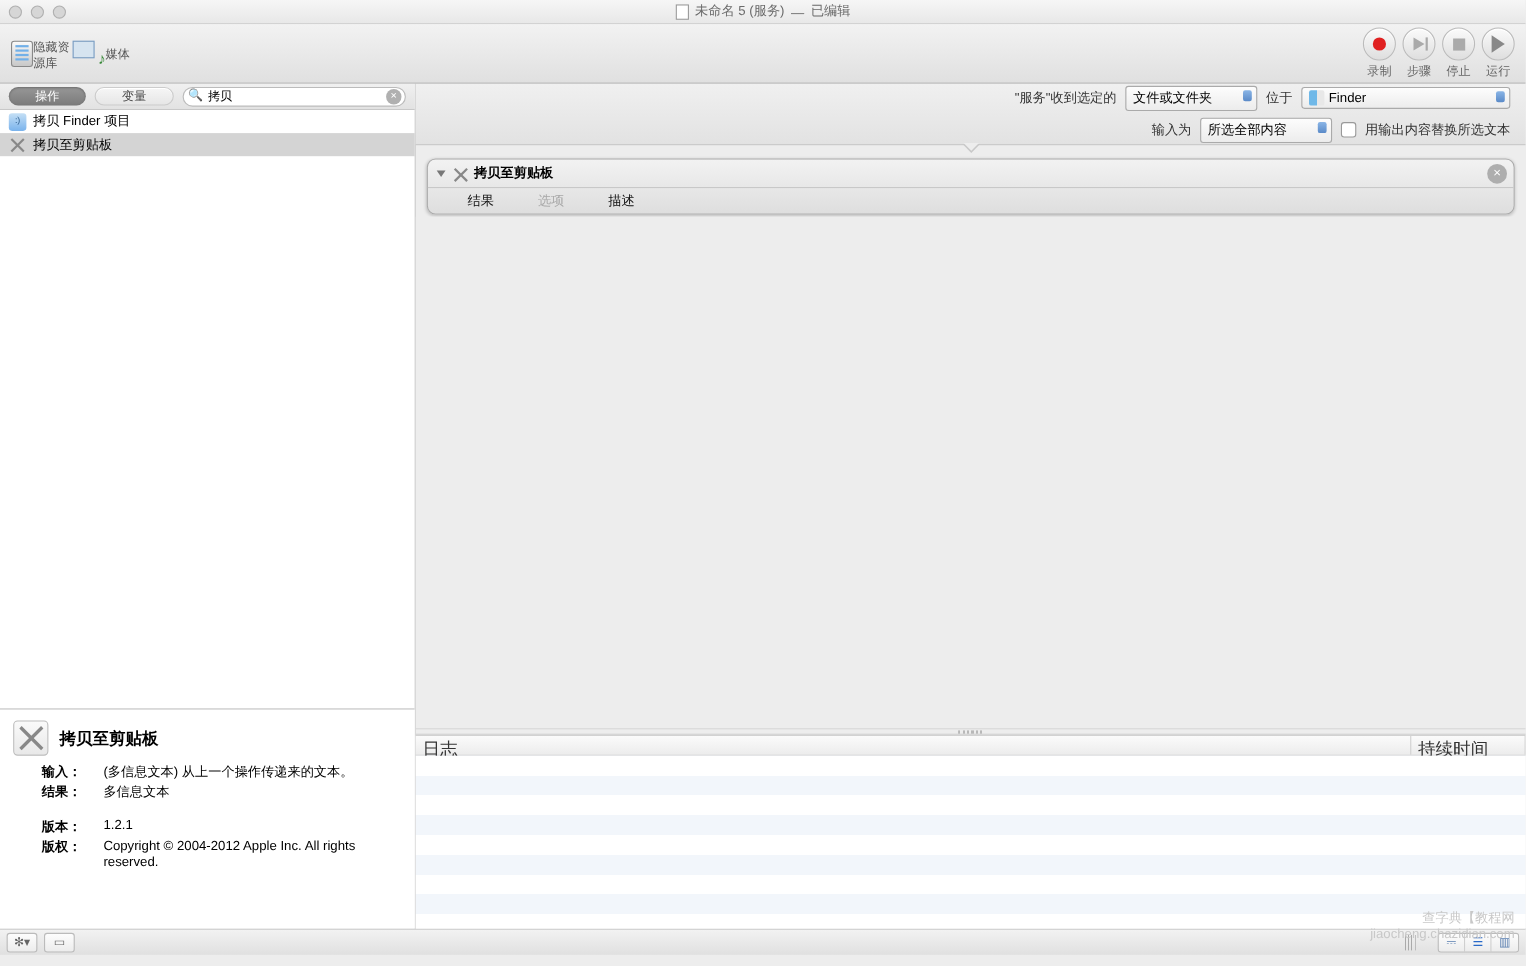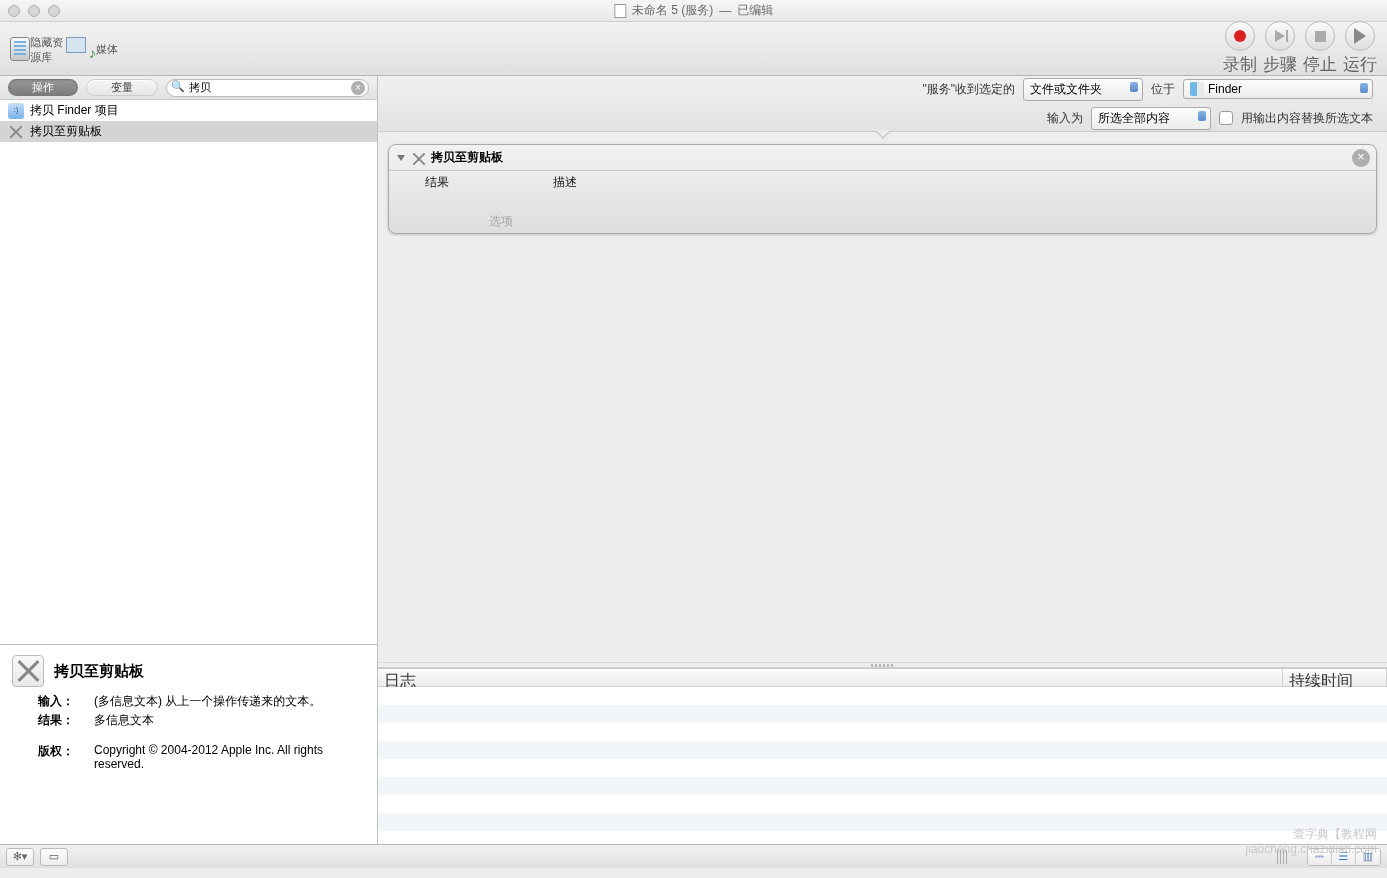--- a/index.html
+++ b/index.html
@@ -13,21 +13,21 @@
 .tool-btn{display:flex;flex-direction:row;align-items:center;width:56px;cursor:pointer;}
 .tool-btn .lbl{font-size:11px;color:#555;margin-top:2px;}
 .lib-icon{width:30px;height:24px;background:linear-gradient(#fafafa,#c8c8c8);border:1px solid #888;border-radius:3px;position:relative;}
 .lib-icon::before{content:"";position:absolute;top:3px;left:3px;right:3px;height:2px;background:#72b0e8;box-shadow:0 4px #72b0e8,0 8px #72b0e8,0 12px #72b0e8;}
 .media-icon{width:30px;height:24px;position:relative;}
 .media-icon::before{content:"";position:absolute;width:18px;height:14px;background:#d6e4f0;border:1px solid #7a9cc0;left:0;top:0;}
 .media-icon::after{content:"♪";position:absolute;right:0;bottom:0;font-size:14px;color:#3a8a3a;}
 .right-tools{position:absolute;right:10px;display:flex;gap:6px;}
 .round-btn{display:flex;flex-direction:column;align-items:center;}
 .round-btn .circ{width:30px;height:30px;border-radius:50%;background:linear-gradient(#fbfbfb,#dedede);border:1px solid #bbb;display:flex;align-items:center;justify-content:center;box-shadow:inset 0 1px 1px #fff;}
-.round-btn .lbl{font-size:17px;color:#666;margin-top:2px;}
+.round-btn .lbl{font-size:11px;color:#666;margin-top:2px;}
 .rec{width:12px;height:12px;border-radius:50%;background:#e02020;}
 .step{width:0;height:0;border-left:10px solid #aaa;border-top:6px solid transparent;border-bottom:6px solid transparent;position:relative;}
 .step::after{content:"";position:absolute;right:-3px;top:-6px;width:2px;height:12px;background:#aaa;}
 .stop{width:11px;height:11px;background:#aaa;}
 .play{width:0;height:0;border-left:12px solid #888;border-top:8px solid transparent;border-bottom:8px solid transparent;}
 .content{display:flex;height:768px;}
 .sidebar{width:378px;background:#fff;border-right:1px solid #c0c0c0;display:flex;flex-direction:column;}
 .side-top{height:24px;background:linear-gradient(#f0f0f0,#e2e2e2);border-bottom:1px solid #c8c8c8;display:flex;align-items:center;padding:0 8px;gap:8px;}
 .pill{background:linear-gradient(#989898,#7a7a7a);color:#fff;font-size:11px;padding:1px 24px;border-radius:10px;box-shadow:inset 0 1px 2px rgba(0,0,0,.3);}
 .pill.inactive{background:linear-gradient(#f6f6f6,#e6e6e6);color:#444;box-shadow:0 1px 0 #fff inset;border:1px solid #ccc;padding:0 24px;}
@@ -72,21 +72,21 @@
 .arrow-notch::before{content:"";position:absolute;left:50%;margin-left:-8px;top:-1px;width:0;height:0;border-left:8px solid transparent;border-right:8px solid transparent;border-top:8px solid #c8c8c8;}
 .arrow-notch::after{content:"";position:absolute;left:50%;margin-left:-7px;top:-2px;width:0;height:0;border-left:7px solid transparent;border-right:7px solid transparent;border-top:7px solid #ededed;}
 .workflow{padding:2px 10px;}
 .action-box{background:linear-gradient(#f2f2f2,#dedede);border:1px solid #aaa;border-radius:8px;box-shadow:0 1px 3px rgba(0,0,0,.2);}
 .action-head{display:flex;align-items:center;padding:4px 8px;gap:6px;border-bottom:1px solid #c8c8c8;position:relative;}
 .disclose{width:0;height:0;border-left:4px solid transparent;border-right:4px solid transparent;border-top:6px solid #777;}
 .action-head b{font-size:12px;}
 .close-x{position:absolute;right:6px;width:18px;height:18px;border-radius:50%;background:#aeaeae;color:#fff;text-align:center;line-height:17px;font-size:12px;}
 .action-tabs{display:flex;gap:40px;padding:3px 36px;font-size:11px;}
 .action-tabs span{color:#111;cursor:pointer;}
-.action-tabs span.dis{color:#a8a8a8;margin-top:39px;}
+.action-tabs span.dis{color:#a8a8a8;}
 .canvas{flex:1;background:#ededed;}
 .drag-handle{height:6px;background:#ededed;border-top:1px solid #d8d8d8;border-bottom:1px solid #d0d0d0;position:relative;}
 .drag-handle::before{content:"";position:absolute;left:50%;margin-left:-12px;top:1px;width:24px;height:3px;background:repeating-linear-gradient(90deg,#b8b8b8 0 2px,transparent 2px 4px);}
 .log-area{height:176px;background:#fff;border-top:1px solid #c8c8c8;display:flex;flex-direction:column;}
 .log-head{display:flex;background:linear-gradient(#fbfbfb,#ececec);border-bottom:1px solid #d0d0d0;height:18px;}
 .log-head .col{padding:2px 6px;font-size:16px;color:#333;border-right:1px solid #d0d0d0;}
 .log-head .col1{flex:1;}
 .log-head .col2{width:104px;}
 .log-rows{flex:1;background:repeating-linear-gradient(#fff 0 18px,#f2f6fb 18px 36px);}
 .statusbar{height:24px;background:linear-gradient(#f2f2f2,#e0e0e0);border-top:1px solid #b8b8b8;display:flex;align-items:center;padding:0 6px;gap:6px;}
@@ -183,20 +183,24 @@
       <div class="info-row">
           <div class="k">输入：</div>
           <div class="v">(多信息文本) 从上一个操作传递来的文本。</div>
         </div>
       <div class="info-row">
           <div class="k">结果：</div>
           <div class="v">多信息文本</div>
         </div>
       <div class="info-sep"></div>
       <div class="info-row">
+          <div class="k">版本：</div>
+          <div class="v">1.2.1</div>
+        </div>
+      <div class="info-row">
           <div class="k">版权：</div>
           <div class="v">Copyright © 2004-2012 Apple Inc.  All rights reserved.</div>
         </div>
     </div>
   </div>
 
   <div class="main">
     <div class="service-bar">
       <div class="srow">
         <label>"服务"收到选定的</label>

